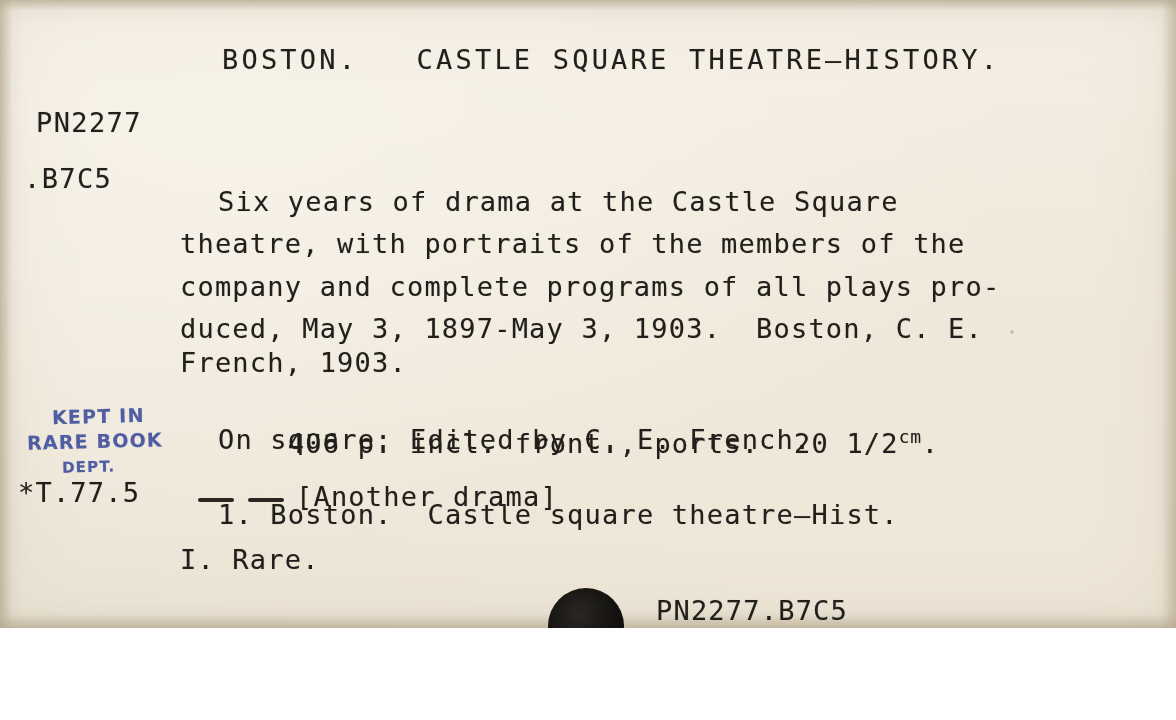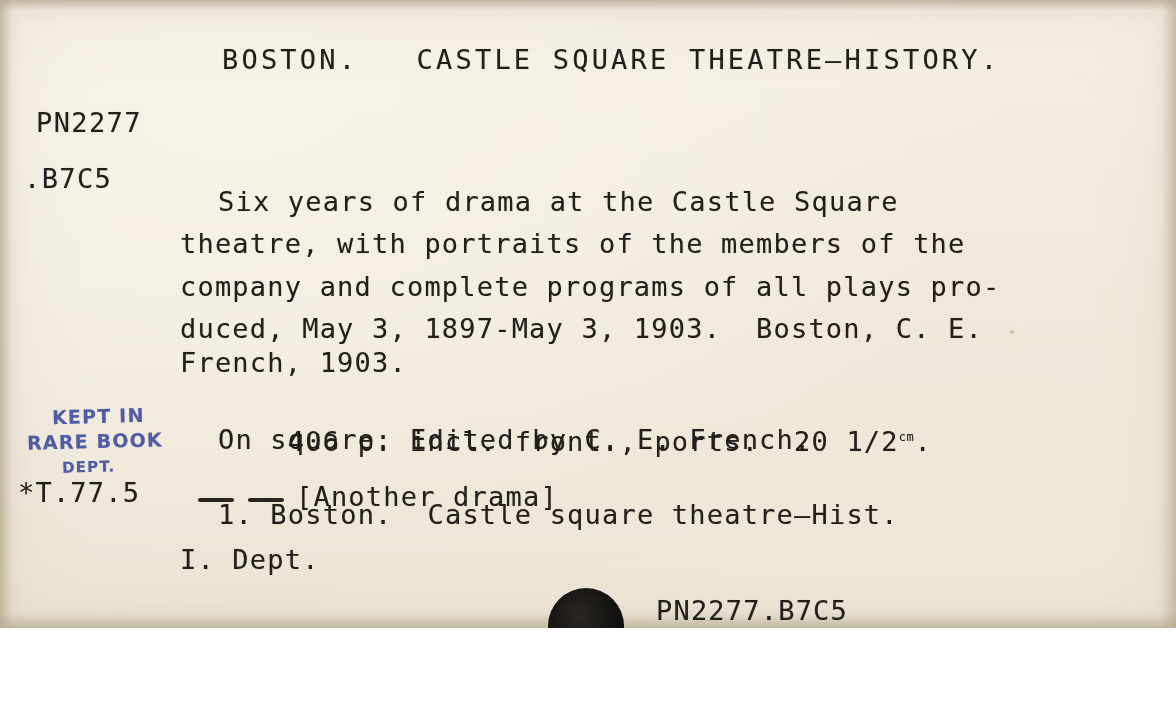--- a/index.html
+++ b/index.html
@@ -73,21 +73,21 @@
     letter-spacing: 3.2px;
   }
   .callno {
     letter-spacing: 1.4px;
   }
   .u {
     text-decoration: underline;
     text-underline-offset: 3px;
   }
   .sup {
-    font-size: 12px;
+    font-size: 18px;
     vertical-align: super;
     letter-spacing: 0.6px;
   }
   
   .stamp {
     position: absolute;
     color: #3a4a9c;
     font-family: "DejaVu Sans", sans-serif;
     font-weight: 700;
     letter-spacing: 1.2px;
@@ -174,20 +174,20 @@
   <div class="stamp l3">Dept.</div>
 
   <div class="txt" style="left:18px; top:478px;">*T.77.5</div>
 
   <div class="dash" style="left:198px; top:498px; width:36px;"></div>
   <div class="dash" style="left:248px; top:498px; width:36px;"></div>
 
   <div class="txt" style="left:296px; top:482px;">[Another drama]</div>
 
   <div class="txt" style="left:218px; top:500px;">1. Boston.  Castle square theatre—Hist.</div>
-  <div class="txt" style="left:180px; top:545px;">I. Dept.</div>
+  <div class="txt" style="left:180px; top:545px;">I. Rare.</div>
 
   <div class="hole"></div>
 
   <div class="txt" style="left:656px; top:596px;">PN2277.B7C5</div>
 
   <div class="tick" style="left:856px; top:700px;"></div>
 </div>
 
 </body></html>

